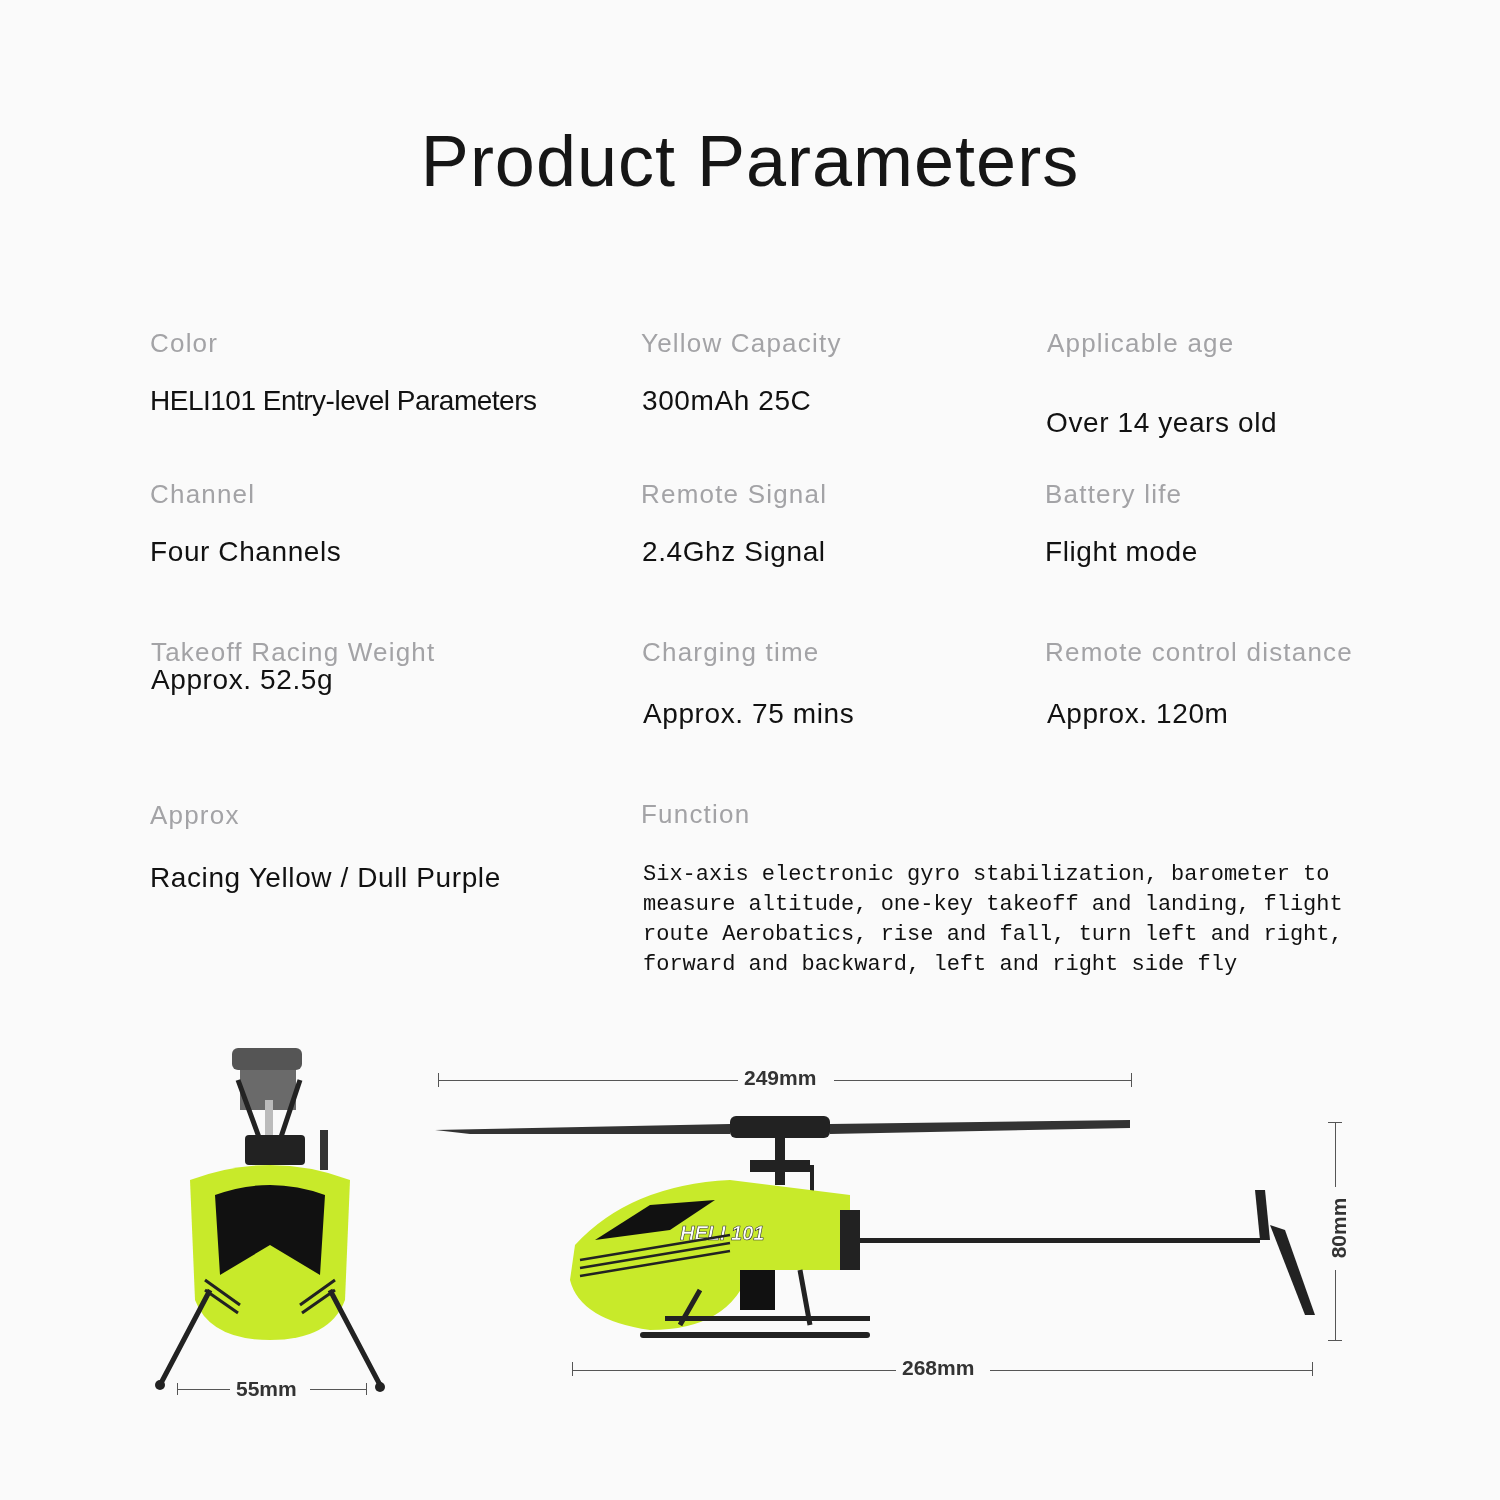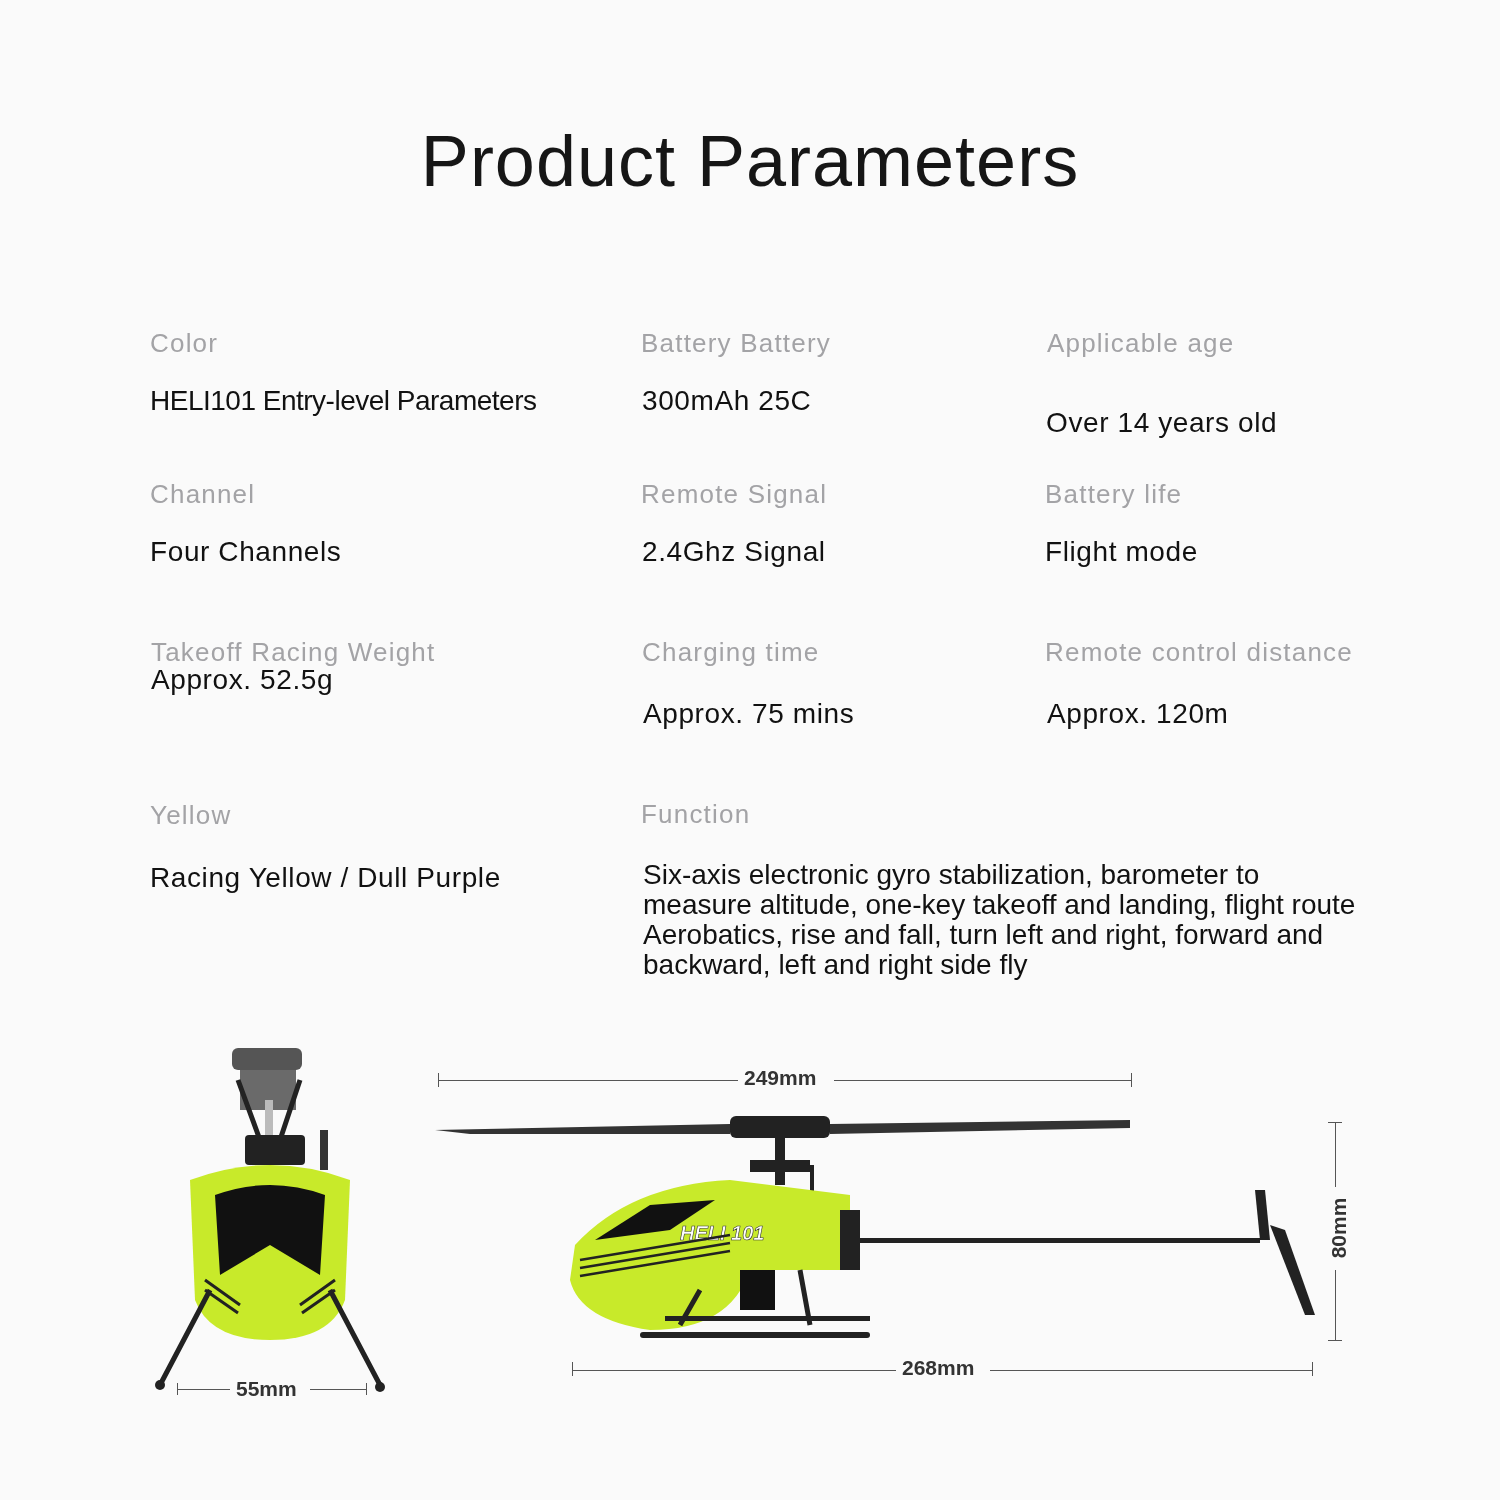--- a/index.html
+++ b/index.html
@@ -2,52 +2,52 @@
 <html><head>
   <meta charset="utf-8">
   <style>
     html, body { margin:0; padding:0; }
     body { width:1500px; height:1500px; background:#fafafa; position:relative; overflow:hidden;
            font-family:"Liberation Sans", sans-serif; color:#111; }
     .title { position:absolute; left:0; width:1500px; top:120px; text-align:center; font-size:72px;
              font-weight:400; letter-spacing:1px; color:#161616; }
     .label { position:absolute; font-size:26px; color:#a3a3a6; letter-spacing:1.2px; white-space:nowrap; }
     .value { position:absolute; font-size:28px; color:#111; letter-spacing:0.6px; white-space:nowrap; }
-    .func { position:absolute; left:643px; top:860px; width:730px; font-size:28px; line-height:30px; color:#111; }
+    .func { position:absolute; left:643px; top:860px; width:730px; font-size:22px; line-height:30px; color:#111;font-family:Liberation Mono, monospace; }
     .heli { position:absolute; }
     .dim { position:absolute; font-weight:bold; font-size:21px; color:#333; background:#fafafa; padding:0 6px; }
     .line { position:absolute; background:#555; }
   </style>
 </head>
 <body>
 
 <div class="title">Product Parameters</div>
 
 <div class="label" style="left:150px;top:328px">Color</div>
 <div class="value" style="left:150px;top:385px;letter-spacing:-0.5px">HELI101 Entry-level Parameters</div>
-<div class="label" style="left:641px;top:328px">Battery Battery</div>
+<div class="label" style="left:641px;top:328px">Yellow Capacity</div>
 <div class="value" style="left:642px;top:385px">300mAh 25C</div>
 <div class="label" style="left:1047px;top:328px">Applicable age</div>
 <div class="value" style="left:1046px;top:407px">Over 14 years old</div>
 
 <div class="label" style="left:150px;top:479px">Channel</div>
 <div class="value" style="left:150px;top:536px">Four Channels</div>
 <div class="label" style="left:641px;top:479px">Remote Signal</div>
 <div class="value" style="left:642px;top:536px">2.4Ghz Signal</div>
 <div class="label" style="left:1045px;top:479px">Battery life</div>
 <div class="value" style="left:1045px;top:536px">Flight mode</div>
 
 <div class="label" style="left:151px;top:637px">Takeoff Racing Weight</div>
 <div class="value" style="left:151px;top:664px">Approx. 52.5g</div>
 <div class="label" style="left:642px;top:637px">Charging time</div>
 <div class="value" style="left:643px;top:698px">Approx. 75 mins</div>
 <div class="label" style="left:1045px;top:637px">Remote control distance</div>
 <div class="value" style="left:1047px;top:698px">Approx. 120m</div>
 
-<div class="label" style="left:150px;top:800px">Yellow</div>
+<div class="label" style="left:150px;top:800px">Approx</div>
 <div class="value" style="left:150px;top:862px">Racing Yellow / Dull Purple</div>
 <div class="label" style="left:641px;top:799px">Function</div>
 <div class="func">Six-axis electronic gyro stabilization, barometer to measure altitude, one-key takeoff and landing, flight route Aerobatics, rise and fall, turn left and right, forward and backward, left and right side fly</div>
 
 <svg class="heli" style="left:150px;top:1040px" width="240" height="360" viewBox="0 0 240 360">
   <rect x="82" y="8" width="70" height="22" rx="6" fill="#555"></rect>
   <rect x="90" y="30" width="56" height="40" fill="#6a6a6a"></rect>
   <path d="M88 40 L110 100 M150 40 L130 100" stroke="#222" stroke-width="5"></path>
   <rect x="115" y="60" width="8" height="50" fill="#bbb"></rect>
   <rect x="95" y="95" width="60" height="30" rx="4" fill="#222"></rect>

